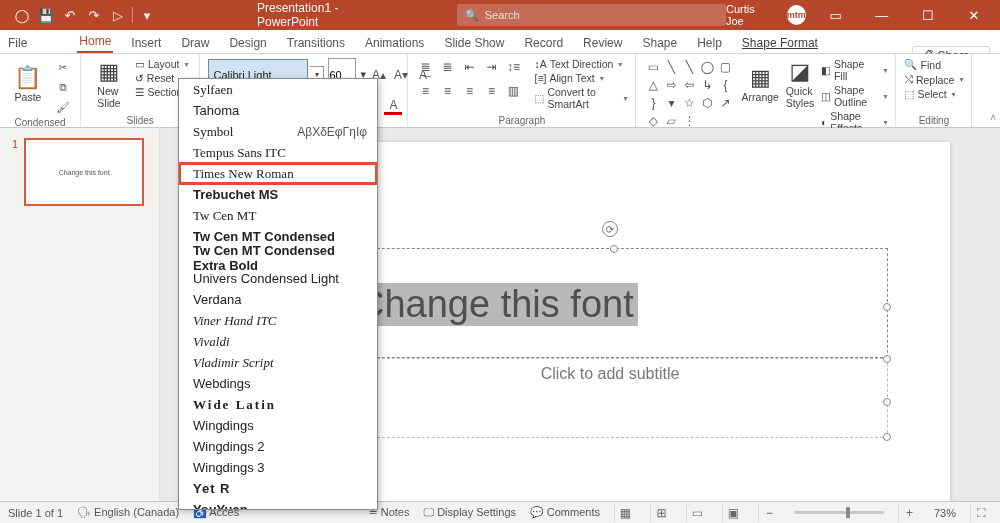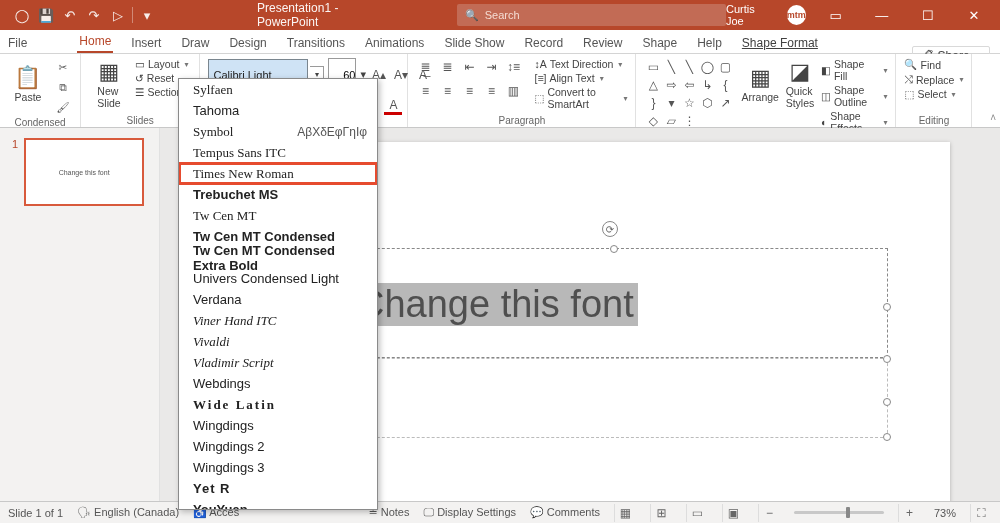--- a/index.html
+++ b/index.html
@@ -29,21 +29,21 @@
   .group .body { display: flex; align-items: flex-start; gap: 6px; flex: 1; }
   .group .label { text-align: center; font-size: 10px; color: #666; padding-top: 1px; }
   .bigbtn { display: flex; flex-direction: column; align-items: center; justify-content: center; gap: 2px; width: 40px; height: 54px; font-size: 10.5px; }
   .bigbtn .ic { font-size: 22px; line-height: 22px; }
   .minis { display: flex; flex-direction: column; gap: 2px; justify-content: center; }
   .minis span { display: flex; align-items: center; gap: 3px; font-size: 10.5px; }
 
   .fontbox { display: flex; align-items: center; gap: 2px; }
   .fontbox input { width: 100px; height: 32px; border: 1px solid #7a868f; background: #cfe3f5; font-size: 11px; padding: 0 4px; color: #222; }
   .fontbox .dd { width: 14px; height: 18px; border: 1px solid #9a9a9a; border-left: none; display: inline-flex; align-items: center; justify-content: center; font-size: 8px; }
-  .sizebox { width: 28px; height: 33px; border: 1px solid #9a9a9a; font-size: 11px; text-align: right; }
+  .sizebox { width: 28px; height: 33px; border: 1px solid #9a9a9a; font-size: 11px; text-align: left; }
 
   .row { display: flex; align-items: center; gap: 4px; }
   .col { display: flex; flex-direction: column; gap: 4px; }
   .iconbtn { width: 18px; height: 18px; display: inline-flex; align-items: center; justify-content: center; font-size: 12px; color: #555; }
 
   
   .shapes-gal { width:120px; height:54px; border:0; display:flex; flex-wrap:wrap; gap:4px; padding:2px; align-content:flex-start;}
   .shapes-gal span{width:14px;height:14px;display:inline-flex;align-items:center;justify-content:center;font-size:12px;color:#555}
 
   
@@ -350,20 +350,21 @@
         <span class="rot-handle">⟳</span>
         <span class="sel-handle" style="left:-4px;top:50%"></span>
         <span class="sel-handle" style="right:-4px;top:50%"></span>
         <span class="sel-handle" style="left:50%;top:-4px"></span>
         <span class="txt">Change this font</span>
       </div>
       <div class="sub-box">
         <span class="sel-handle" style="right:-4px;top:-4px"></span>
         <span class="sel-handle" style="right:-4px;top:50%"></span>
         <span class="sel-handle" style="right:-4px;bottom:-4px"></span>
+        <span>Click to add subtitle</span>
       </div>
     </div>
   </div>
 </div>
 
 <div class="status">
   <span>Slide 1 of 1</span>
   <span>🗣 <span>English (Canada)</span></span>
   <span>♿ <span>Acces</span></span>
   <span class="spacer"></span>

